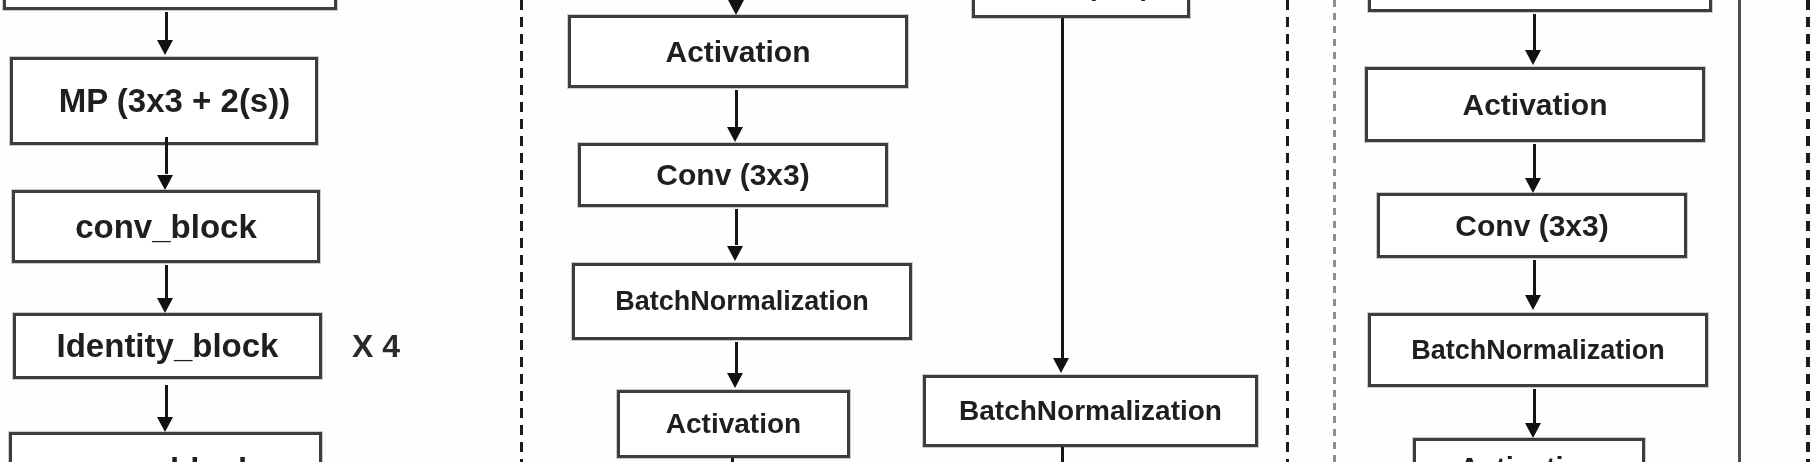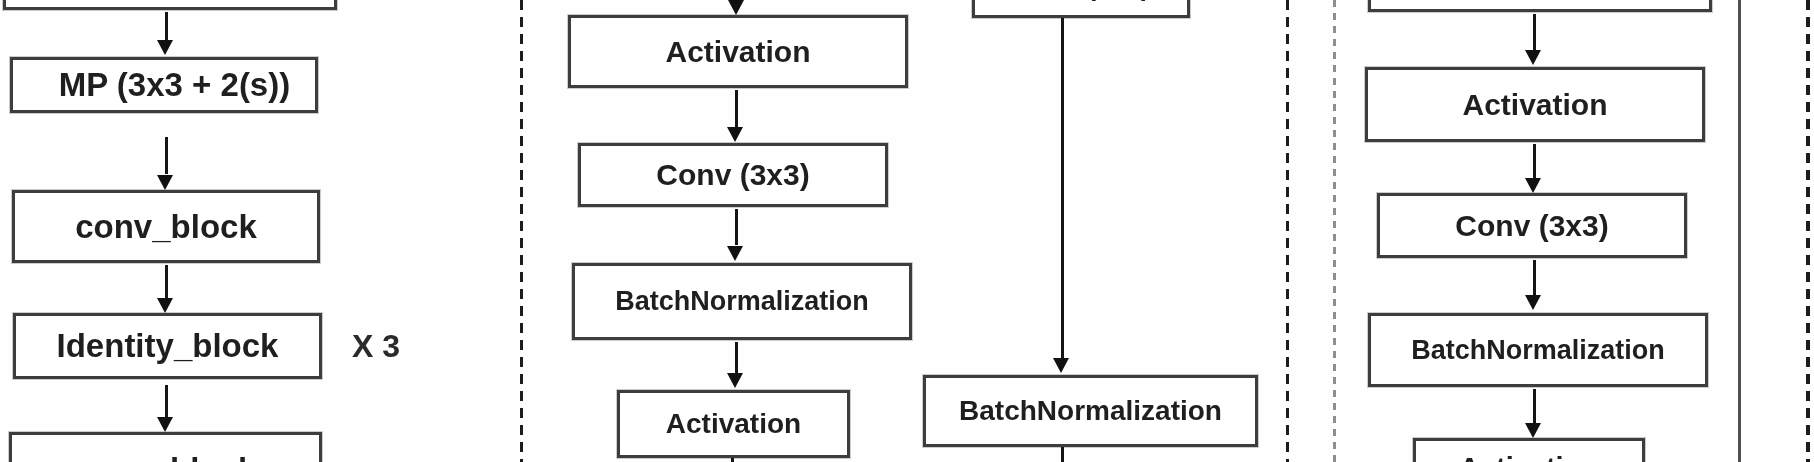--- a/index.html
+++ b/index.html
@@ -41,39 +41,39 @@
 </head>
 <body>
 
 <div class="canvas">
 
   <div class="box" style="left:3px;top:-42px;width:334px;height:52px;"></div>
 
   <div class="vline" style="left:165px;top:12px;height:28px;"></div>
   <div class="ahead" style="left:157px;top:40px;"></div>
 
-  <div class="box fs33" style="left:10px;top:57px;width:308px;height:56px;padding-left:21px;">
+  <div class="box fs33" style="left:10px;top:57px;width:308px;height:88px;padding-left:21px;">
     <span>MP (3x3 + 2(s))</span>
   </div>
 
   <div class="vline" style="left:165px;top:137px;height:37px;"></div>
   <div class="ahead" style="left:157px;top:175px;"></div>
 
   <div class="box fs33" style="left:12px;top:190px;width:308px;height:73px;">
     <span>conv_block</span>
   </div>
 
   <div class="vline" style="left:165px;top:265px;height:33px;"></div>
   <div class="ahead" style="left:157px;top:298px;"></div>
 
   <div class="box fs33" style="left:13px;top:313px;width:309px;height:66px;">
     <span>Identity_block</span>
   </div>
 
-  <div class="annot" style="left:352px;top:328px;">X 3</div>
+  <div class="annot" style="left:352px;top:328px;">X 4</div>
 
   <div class="vline" style="left:165px;top:385px;height:32px;"></div>
   <div class="ahead" style="left:157px;top:417px;"></div>
 
   <div class="box fs33" style="left:9px;top:432px;width:313px;height:76px;">
     <span>conv_block</span>
   </div>
 
   <div class="dashv dash-dark" style="left:520px;"></div>
 

